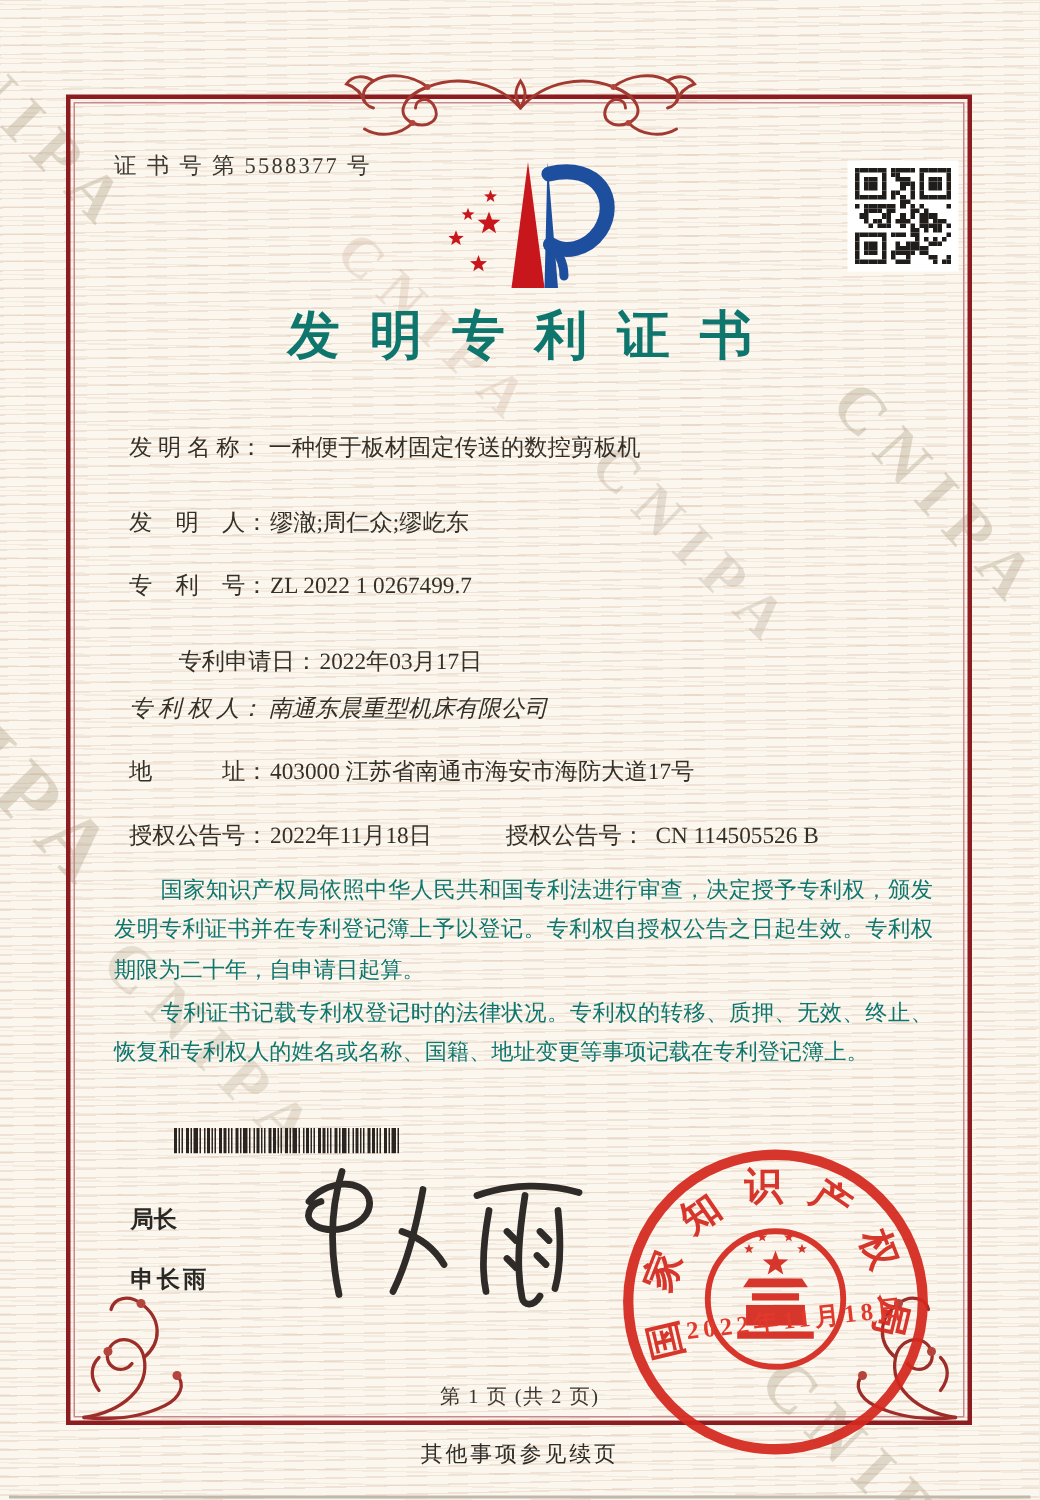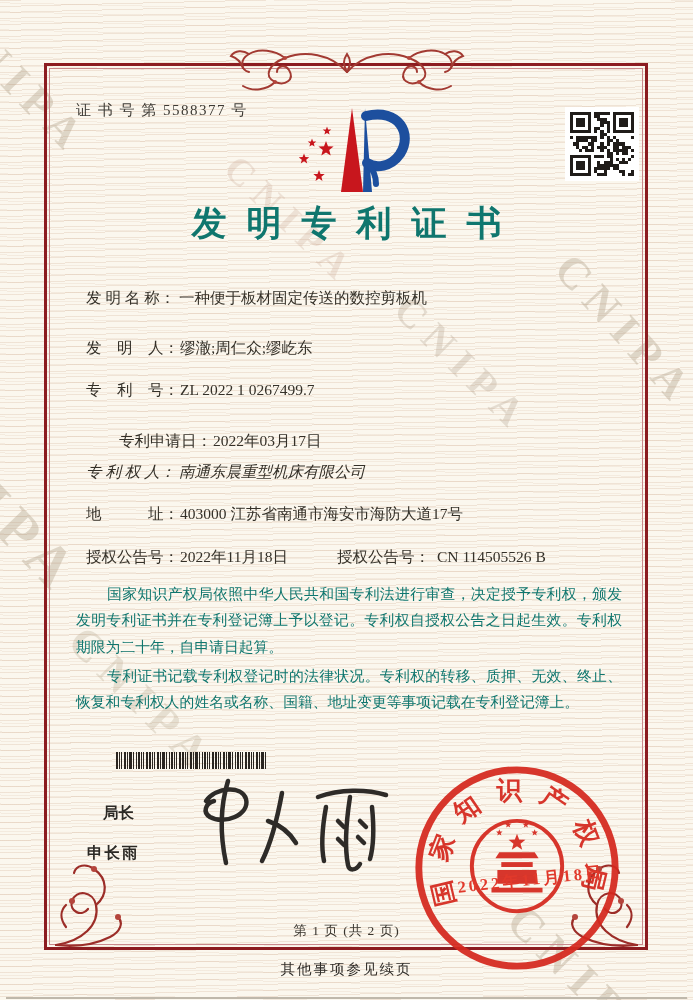--- a/index.html
+++ b/index.html
@@ -70,21 +70,21 @@
     font-size:14.8px;line-height:1.78;text-align:justify;color:#0f766e;}
   .paragraphs p{margin:0 0 3px 0;text-indent:2.1em;}
 
   .barcode{position:absolute;left:116px;top:752px;width:158px;height:17px;z-index:4;
     display:flex;align-items:stretch;overflow:hidden;}
   .barcode span{display:block;background:#2a2520;height:100%;flex:none;}
 
   
   .officer-title,.officer-name{position:absolute;left:87px;z-index:4;
     font-family:"Liberation Sans","DejaVu Sans",sans-serif;font-weight:600;font-size:15.5px;color:#2b2925;}
-  .officer-title{top:803px;margin-left:16px;}
+  .officer-title{top:803px;}
   .officer-name{top:843px;letter-spacing:2px;}
   .signature{position:absolute;left:190px;top:763px;width:210px;height:115px;z-index:4;}
   .signature path{fill:none;stroke:#2e2b28;stroke-width:4.5;stroke-linecap:round;stroke-linejoin:round;}
 
   
   .seal{position:absolute;left:409px;top:760px;width:216px;height:216px;z-index:5;opacity:.93;}
   .seal .ring{fill:none;stroke:var(--seal-red,#d5281e);stroke-width:7;}
   .seal .emb{fill:none;stroke:var(--seal-red,#d5281e);stroke-width:4;}
   .seal .solid{fill:var(--seal-red,#d5281e);}
   .seal text{fill:var(--seal-red,#d5281e);font-size:26px;font-weight:700;letter-spacing:16px;

